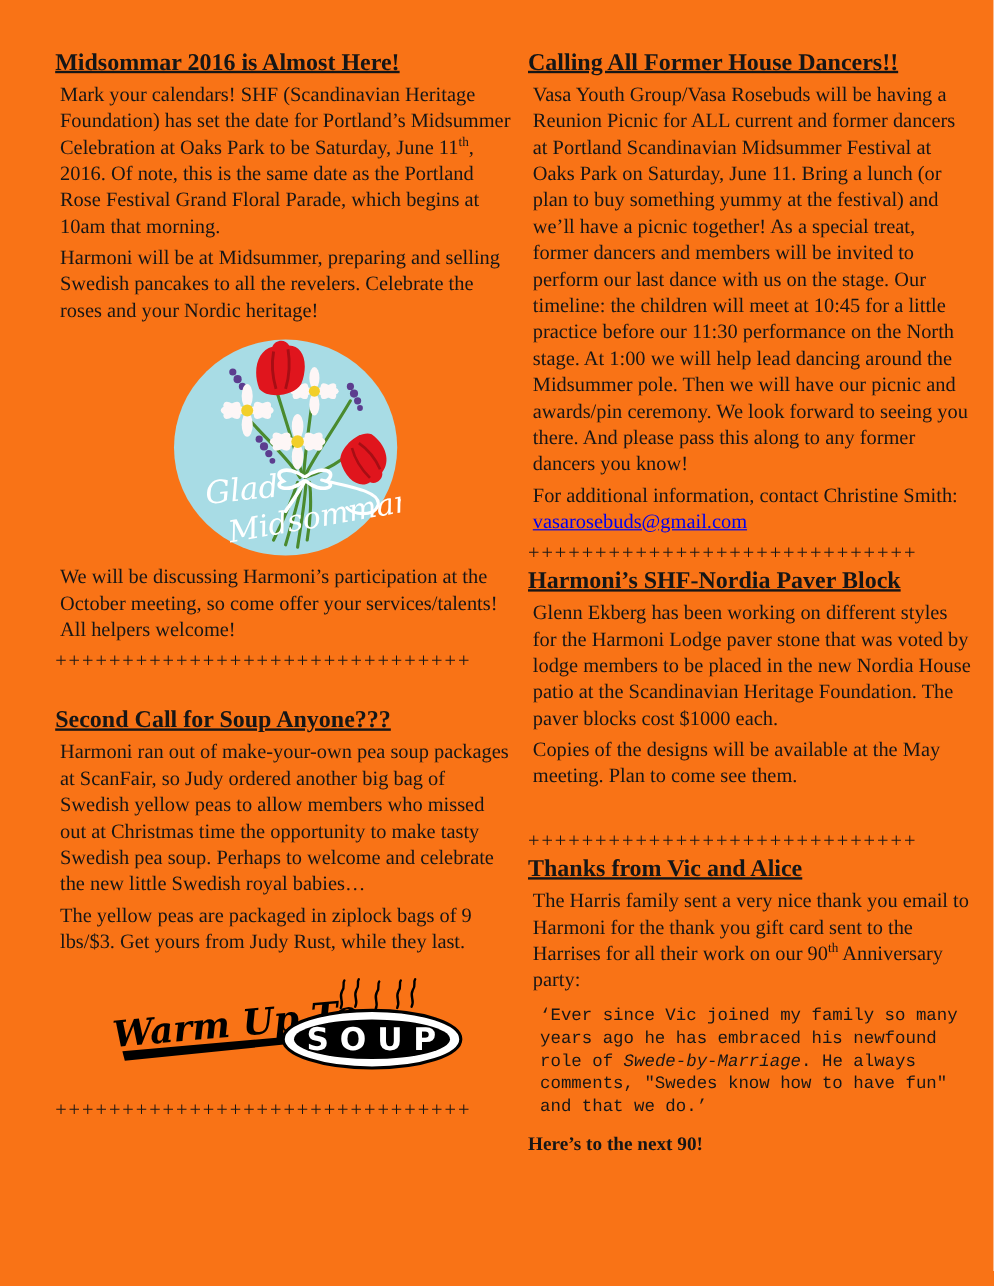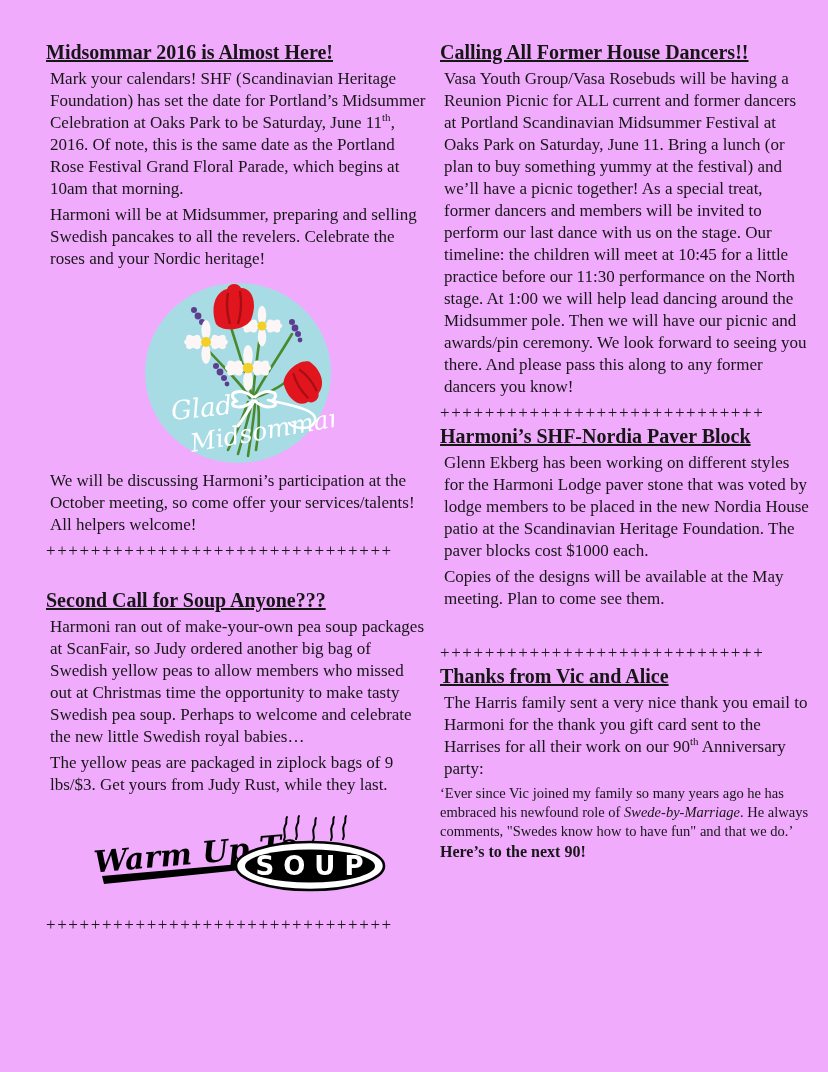--- a/index.html
+++ b/index.html
@@ -1,19 +1,19 @@
 <!DOCTYPE html>
 <html><head>
 <meta charset="utf-8">
 <style>
   html,body { margin:0; padding:0; background:#ffffff; }
   .page {
     position:relative;
     width:828px; height:1072px;
-    background:#f0abfc;
+    background:#f97316;
     box-sizing:border-box;
     padding:40px 14px 0 46px;
     display:flex;
     font-family:"Liberation Serif", serif;
     color:#161616;
     overflow:hidden;
   }
   .col { display:block; }
   .col-left  { width:384px; margin-right:10px; }
   .col-right { width:374px; }
@@ -38,21 +38,21 @@
   .gap-xl { margin-top:32px; }
   .badge-wrap {
     display:flex; justify-content:center;
     margin:10px 0 4px 0;
   }
   .logo-wrap {
     display:flex; justify-content:center;
     margin:18px 0 14px 0;
   }
   .email-link { color:#0000ee; text-decoration:underline; }
-  .quote-p { font-size:14.5px; line-height:19px; margin:0; }
+  .quote-p { font-size:14.5px; line-height:19px; margin:10px;font-family:Liberation Mono, monospace; }
   .closing-p { font-size:16px; line-height:21px; margin:0;font-weight:bold; }
 </style>
 </head>
 <body>
 
 <div class="page">
 
   <div class="col col-left">
 
     <h2 class="heading">Midsommar 2016 is Almost Here!</h2>
@@ -191,20 +191,21 @@
     <div class="separator">+++++++++++++++++++++++++++++++</div>
 
   </div>
 
   <div class="col col-right">
 
     <h2 class="heading">Calling All Former House Dancers!!</h2>
 
     <p class="body-p">Vasa Youth Group/Vasa Rosebuds will be having a Reunion Picnic for ALL current and former dancers at Portland Scandinavian Midsummer Festival at Oaks Park on Saturday, June 11.  Bring a lunch (or plan to buy something yummy at the festival) and we’ll have a picnic together!  As a special treat, former dancers and members will be invited to perform our last dance with us on the stage.  Our timeline:  the children will meet at 10:45 for a little practice before our 11:30 performance on the North stage.  At 1:00 we will help lead dancing around the Midsummer pole.  Then we will have our picnic and awards/pin ceremony.  We look forward to seeing you there.  And please pass this along to any former dancers you know!</p>
 
+    <p class="body-p"><span>For additional information, contact Christine Smith: </span><a href="#" class="email-link">vasarosebuds@gmail.com</a></p>
 
     <div class="separator">+++++++++++++++++++++++++++++</div>
 
     <h2 class="heading">Harmoni’s SHF-Nordia Paver Block</h2>
 
     <p class="body-p">Glenn Ekberg has been working on different styles for the Harmoni Lodge paver stone that was voted by lodge members to be placed in the new Nordia House patio at the Scandinavian Heritage Foundation. The paver blocks cost $1000 each.</p>
     <p class="body-p">Copies of the designs will be available at the May meeting.  Plan to come see them.</p>
 
     <div class="separator gap-xl">+++++++++++++++++++++++++++++</div>
 

